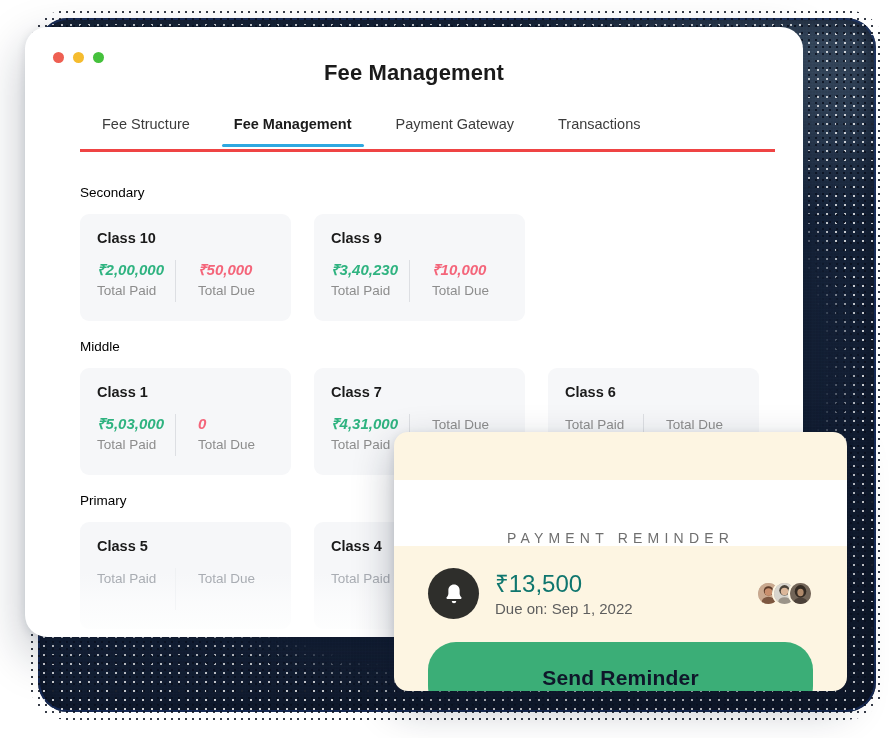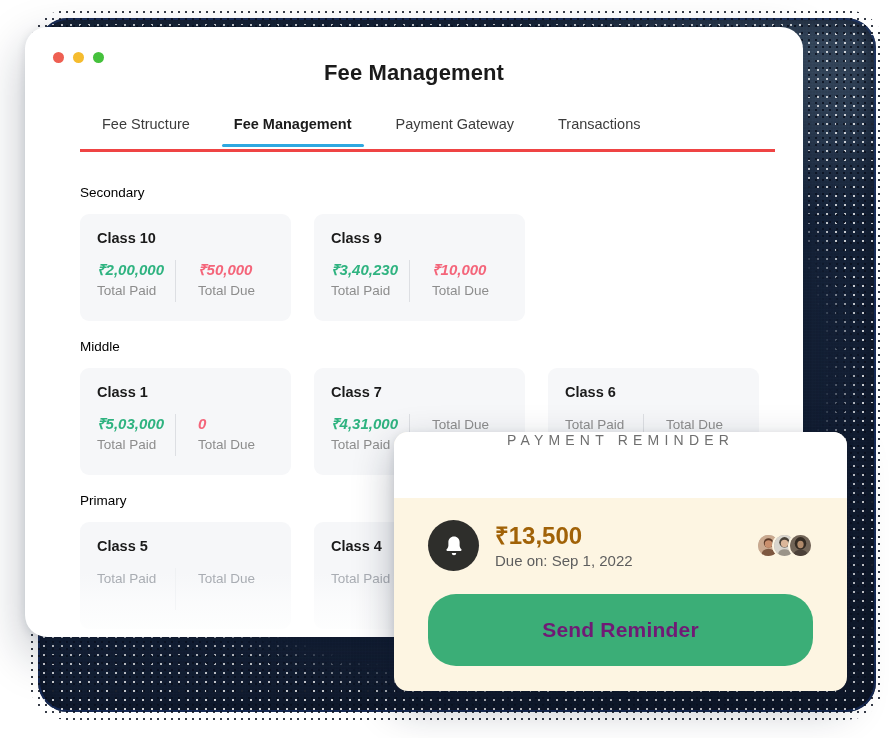--- a/index.html
+++ b/index.html
@@ -235,22 +235,23 @@
     height: 259px;
     border-radius: 14px;
     background: #fdf5e2;
     box-shadow: 0 16px 40px rgba(16,26,46,.30), 0 3px 10px rgba(16,26,46,.12);
     overflow: hidden;
   }
   .reminder-header {
     height: 66px;
     background: #ffffff;
     display: flex;
-    align-items: flex-start;
+    align-items: flex-end;
     justify-content: center;
+    margin-top: 48px;
   }
   .reminder-header-text {
     font-size: 14px;
     letter-spacing: 5.2px;
     color: #6f6f6f;
     font-weight: 400;
   }
   .reminder-body {
     padding: 22px 34px 0 34px;
   }
@@ -264,22 +265,22 @@
     border-radius: 50%;
     background: #2e2e2b;
     display: flex;
     align-items: center;
     justify-content: center;
     flex: 0 0 auto;
   }
   .amount-block { margin-left: 16px; flex: 1 1 auto; }
   .amount {
     font-size: 24px;
-    font-weight: 700;
-    color: #a16207;
+    font-weight: 400;
+    color: #0f766e;
     line-height: 1.15;
   }
   .due-on {
     font-size: 15px;
     color: #5e5e5e;
     margin-top: 2px;
   }
   .avatars {
     display: flex;
     flex: 0 0 auto;
@@ -299,21 +300,21 @@
   .avatar svg { display: block; width: 100%; height: 100%; }
 
   .send-btn {
     display: block;
     width: 100%;
     margin-top: 23px;
     height: 72px;
     border: none;
     border-radius: 28px;
     background: #3bae77;
-    color: #701a75;
+    color: #0f172a;
     font-size: 21px;
     font-weight: 700;
     font-family: "Liberation Sans", sans-serif;
     cursor: pointer;
     letter-spacing: .2px;
   }
 </style>
 </head>
 <body>
 

